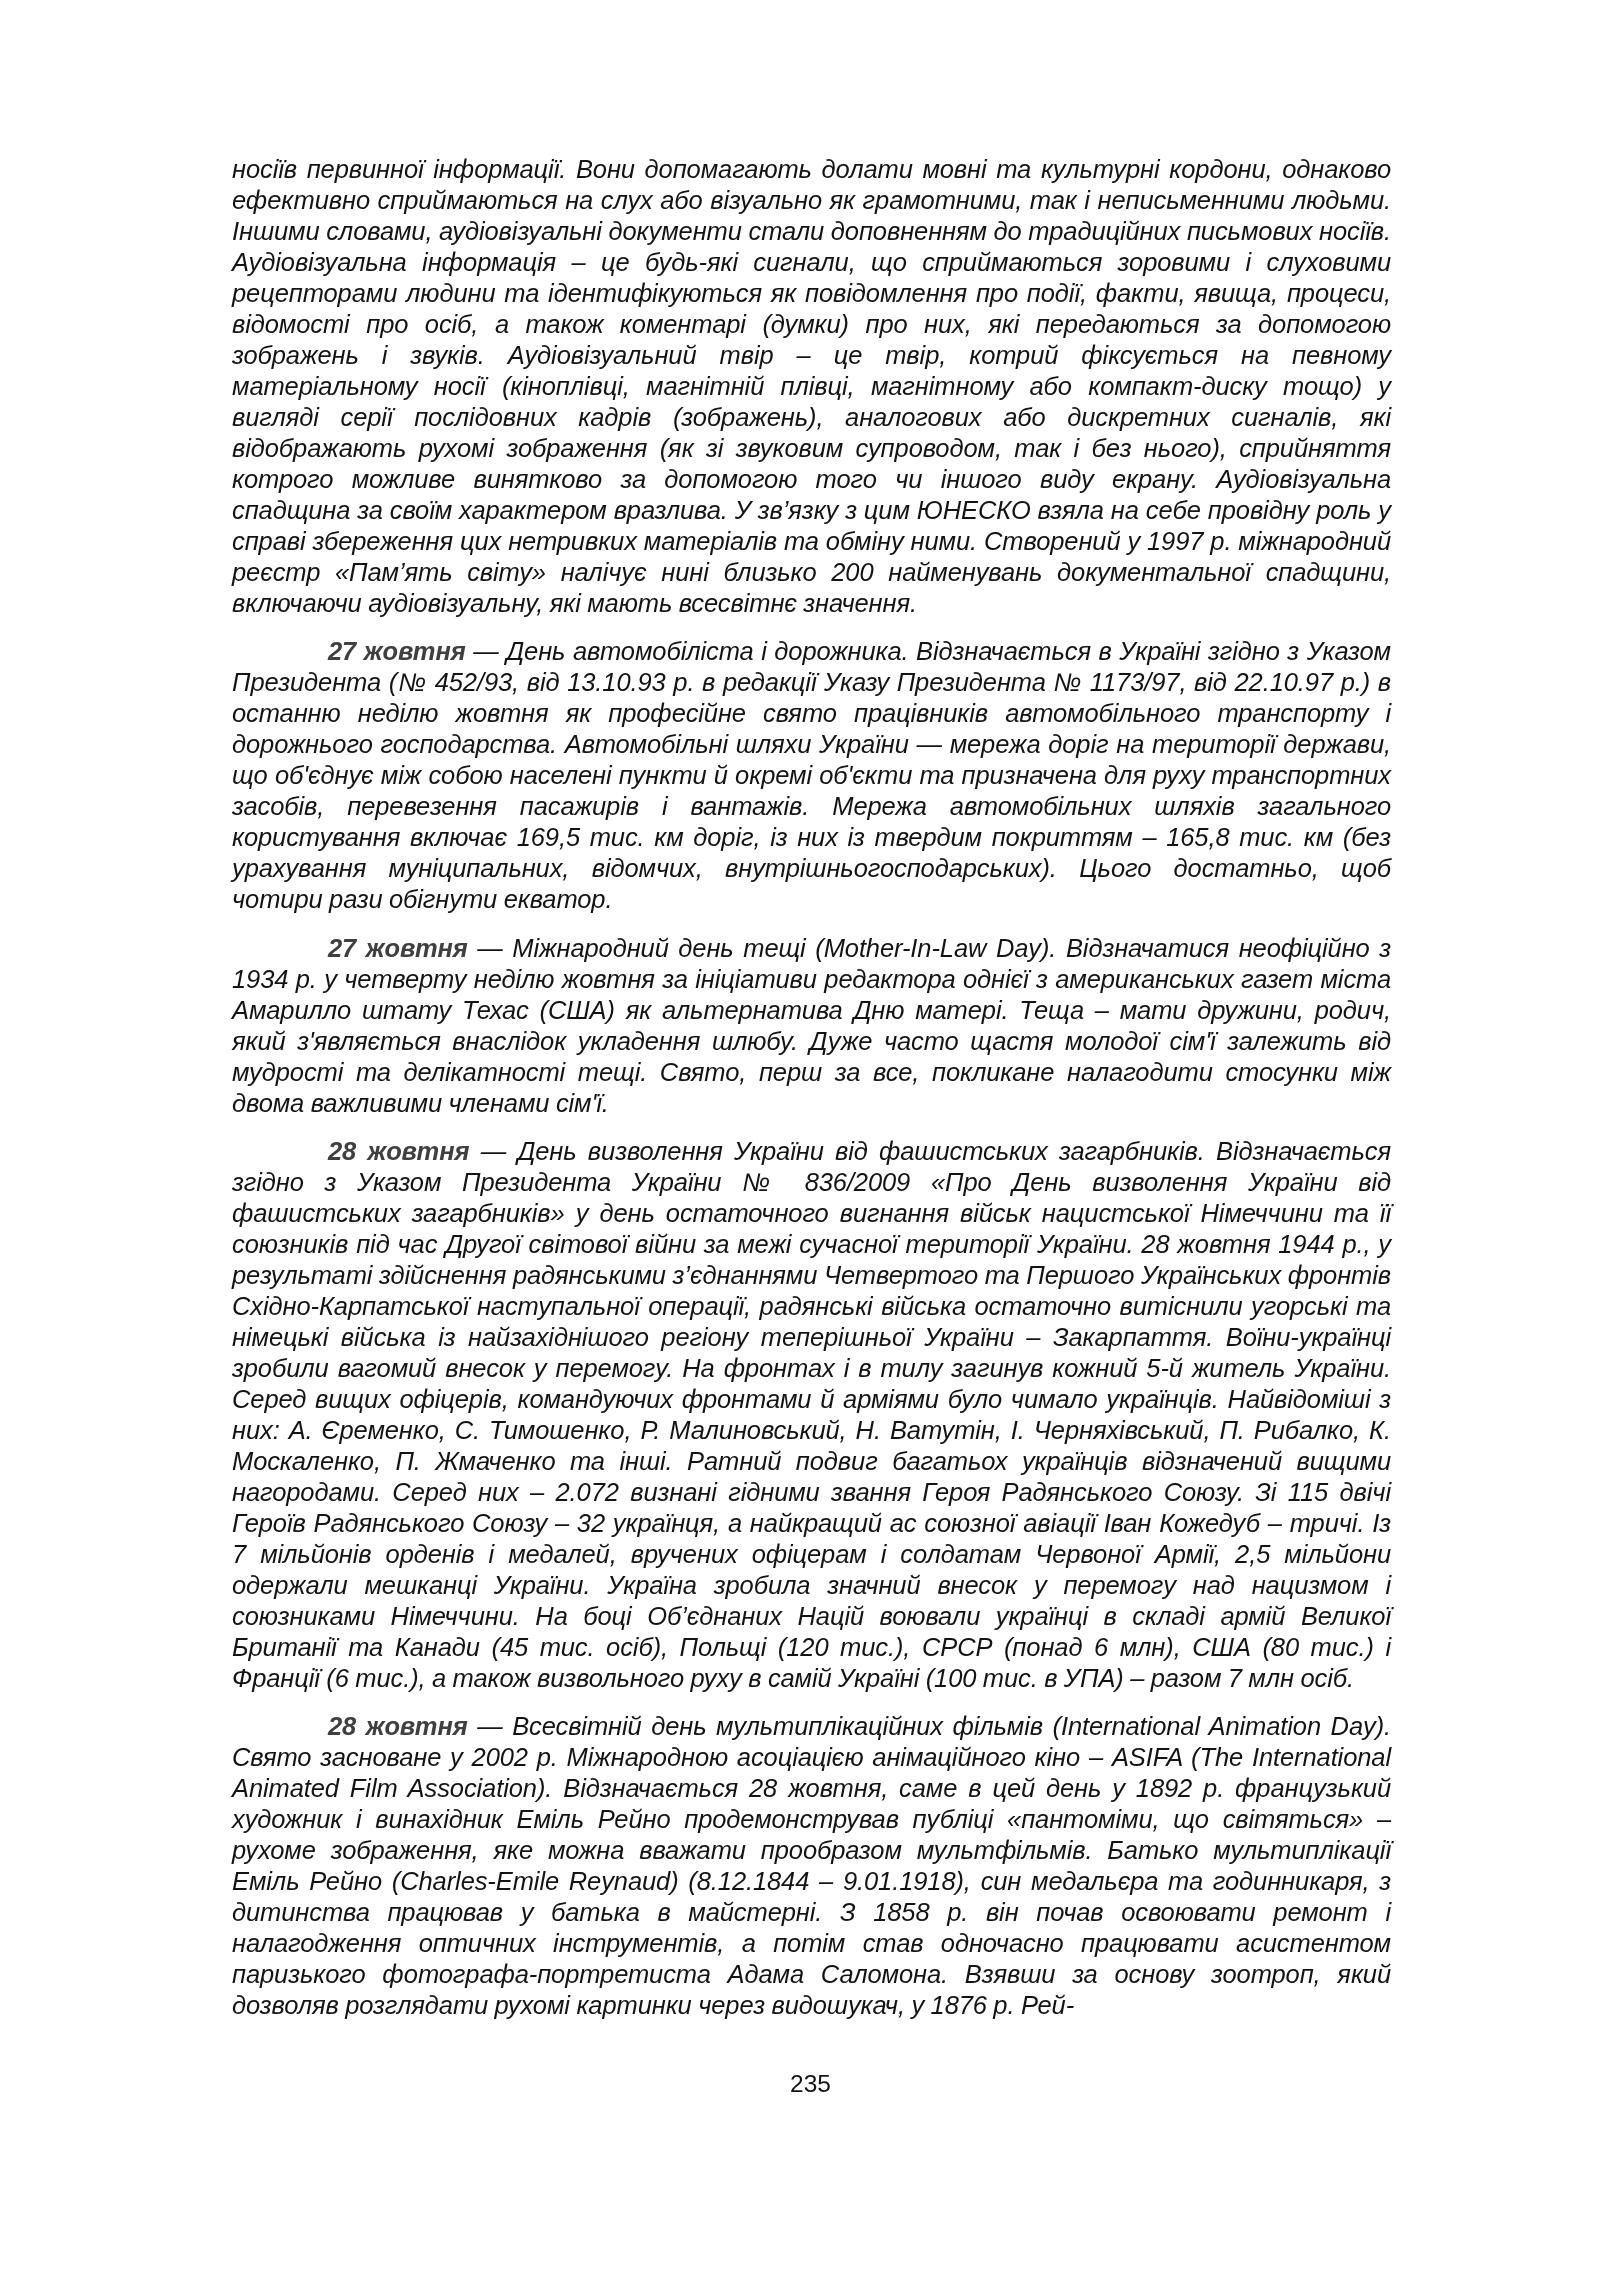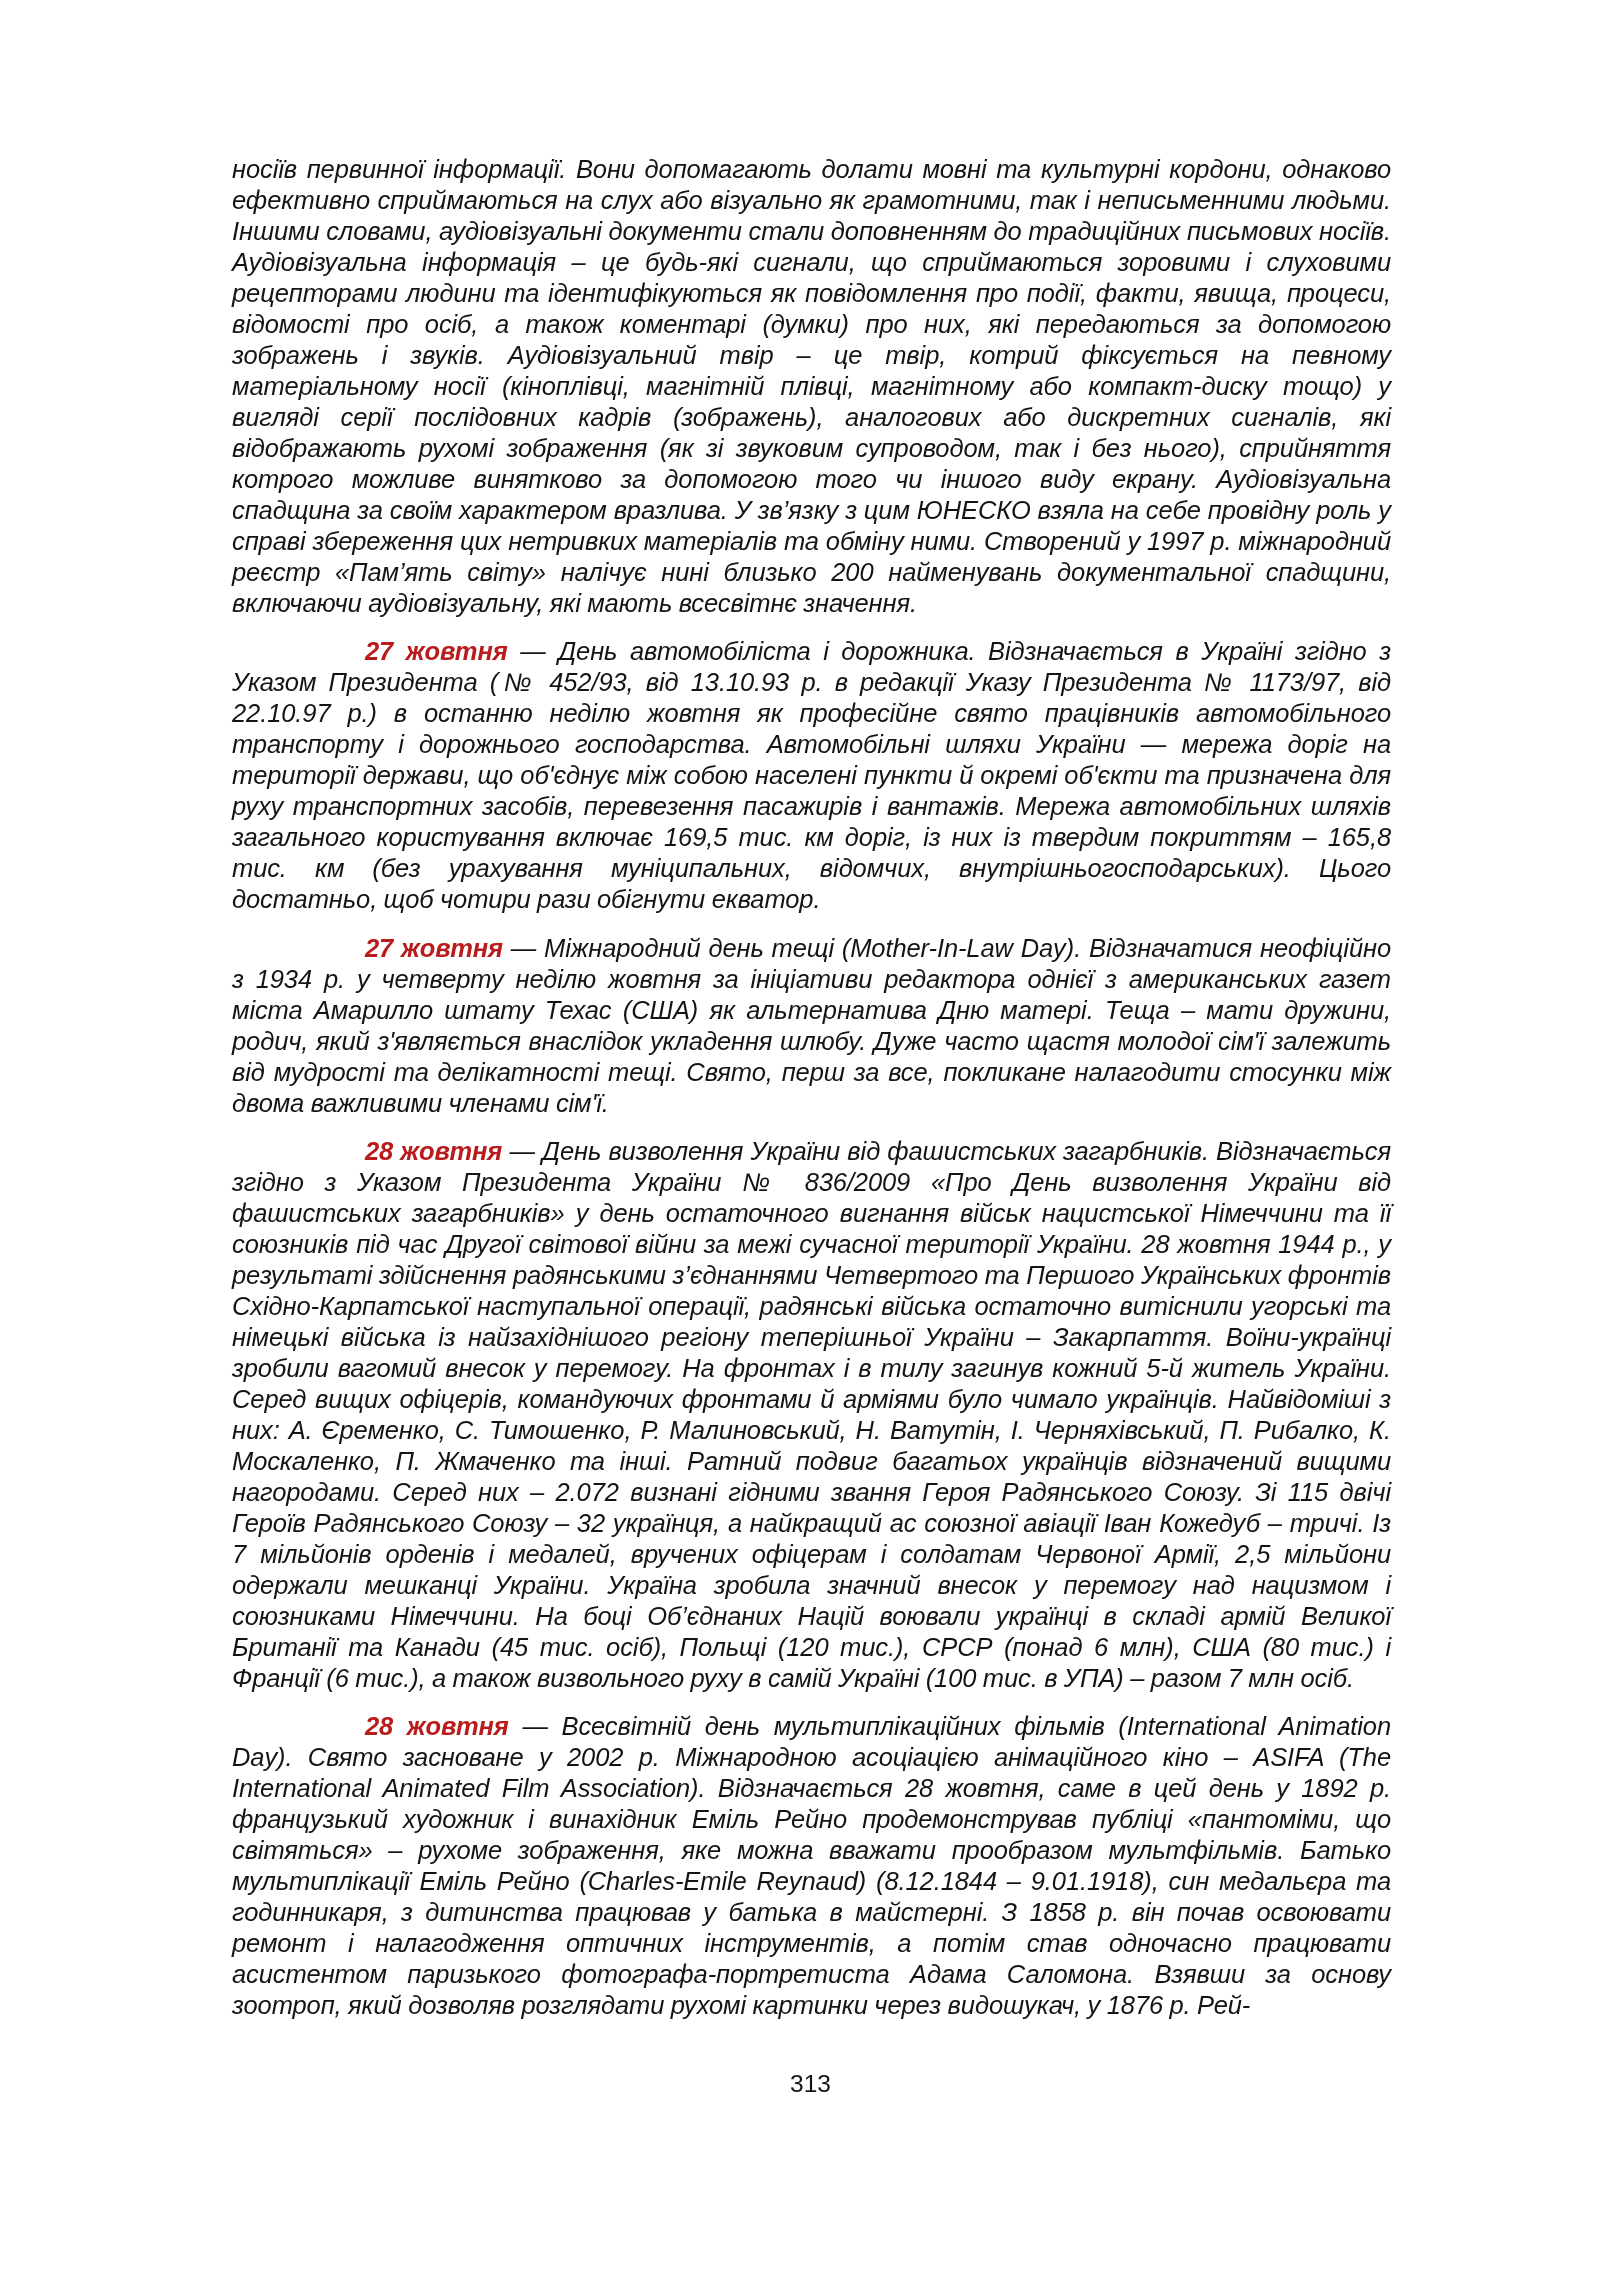--- a/index.html
+++ b/index.html
@@ -33,22 +33,21 @@
     font-style: italic;
   }
   .para + .para {
     margin-top: 17.3px;
   }
   .para.indent {
     text-indent: 96px;
   }
   .date {
     font-weight: bold;
-    color: #b91c1c;
-    margin-left: 37px;
+    color: #404040;
   }
   .page-number {
     position: absolute;
     left: 0;
     width: 1621px;
     top: 2069px;
     text-align: center;
     font-size: 24.5px;
     line-height: 29px;
     color: #141414;
@@ -72,14 +71,14 @@
 
   <p class="para indent">
     <span class="date">28 жовтня</span><span> — </span><span>День визволення України від фашистських загарбників. Відзначається згідно з Указом Президента України № 836/2009 «Про День визволення України від фашистських загарбників» у день остаточного вигнання військ нацистської Німеччини та її союзників під час Другої світової війни за межі сучасної території України. 28 жовтня 1944 р., у результаті здійснення радянськими з’єднаннями Четвертого та Першого Українських фронтів Східно-Карпатської наступальної операції, радянські війська остаточно витіснили угорські та німецькі війська із найзахіднішого регіону теперішньої України – Закарпаття. Воїни-українці зробили вагомий внесок у перемогу. На фронтах і в тилу загинув кожний 5-й житель України. Серед вищих офіцерів, командуючих фронтами й арміями було чимало українців. Найвідоміші з них: А. Єременко, С. Тимошенко, Р. Малиновський, Н. Ватутін, І. Черняхівський, П. Рибалко, К. Москаленко, П. Жмаченко та інші. Ратний подвиг багатьох українців відзначений вищими нагородами. Серед них – 2.072 визнані гідними звання Героя Радянського Союзу. Зі 115 двічі Героїв Радянського Союзу – 32 українця, а найкращий ас союзної авіації Іван Кожедуб – тричі. Із 7 мільйонів орденів і медалей, вручених офіцерам і солдатам Червоної Армії, 2,5 мільйони одержали мешканці України. Україна зробила значний внесок у перемогу над нацизмом і союзниками Німеччини. На боці Об’єднаних Націй воювали українці в складі армій Великої Британії та Канади (45 тис. осіб), Польщі (120 тис.), СРСР (понад 6 млн), США (80 тис.) і Франції (6 тис.), а також визвольного руху в самій Україні (100 тис. в УПА) – разом 7 млн осіб.</span>
   </p>
 
   <p class="para indent">
     <span class="date">28 жовтня</span><span> — </span><span>Всесвітній день мультиплікаційних фільмів (International Animation Day). Свято засноване у 2002 р. Міжнародною асоціацією анімаційного кіно – ASIFA (The International Animated Film Association). Відзначається 28 жовтня, саме в цей день у 1892 р. французький художник і винахідник Еміль Рейно продемонстрував публіці «пантоміми, що світяться» – рухоме зображення, яке можна вважати прообразом мультфільмів. Батько мультиплікації Еміль Рейно (Charles-Emile Reynaud) (8.12.1844 – 9.01.1918), син медальєра та годинникаря, з дитинства працював у батька в майстерні. З 1858 р. він почав освоювати ремонт і налагодження оптичних інструментів, а потім став одночасно працювати асистентом паризького фотографа-портретиста Адама Саломона. Взявши за основу зоотроп, який дозволяв розглядати рухомі картинки через видошукач, у 1876 р. Рей-</span>
   </p>
 </div>
 
-<div class="page-number">313</div>
+<div class="page-number">235</div>
 
 
 </body></html>

